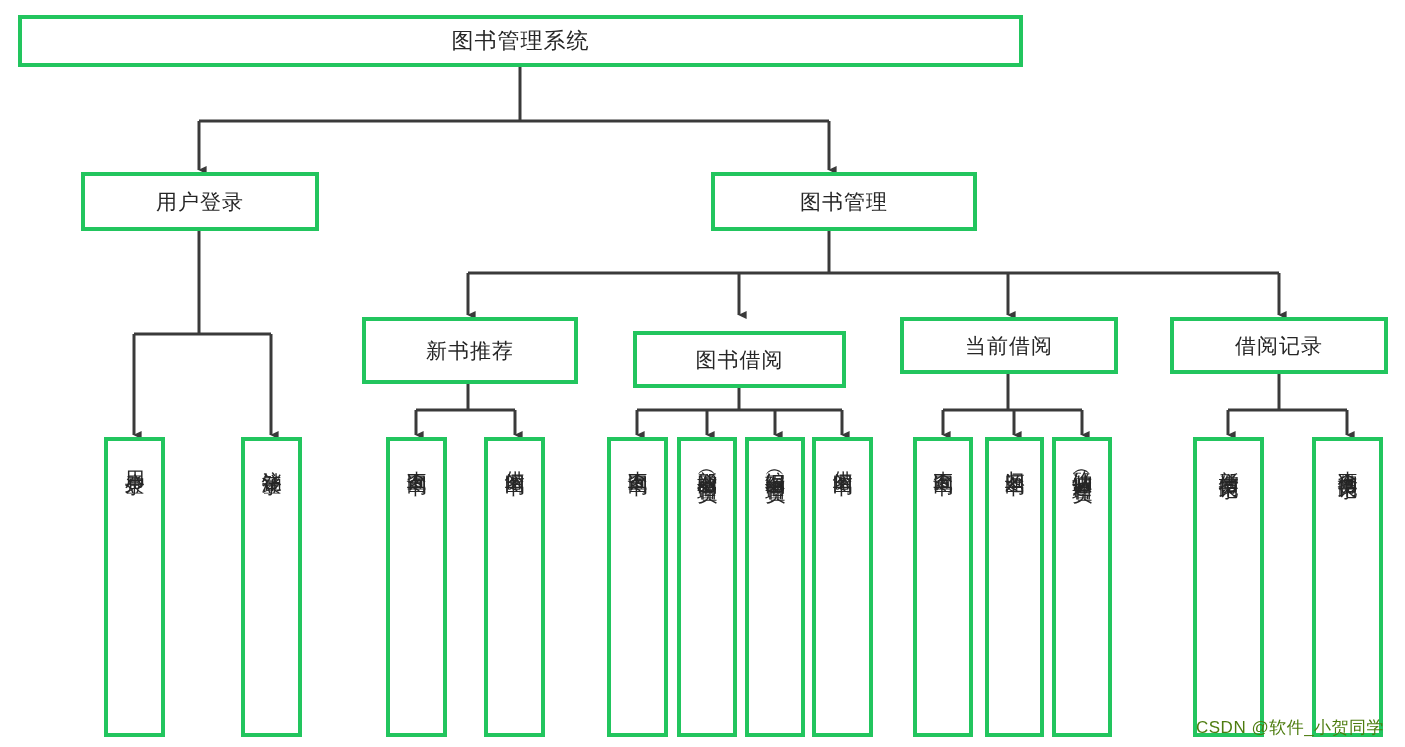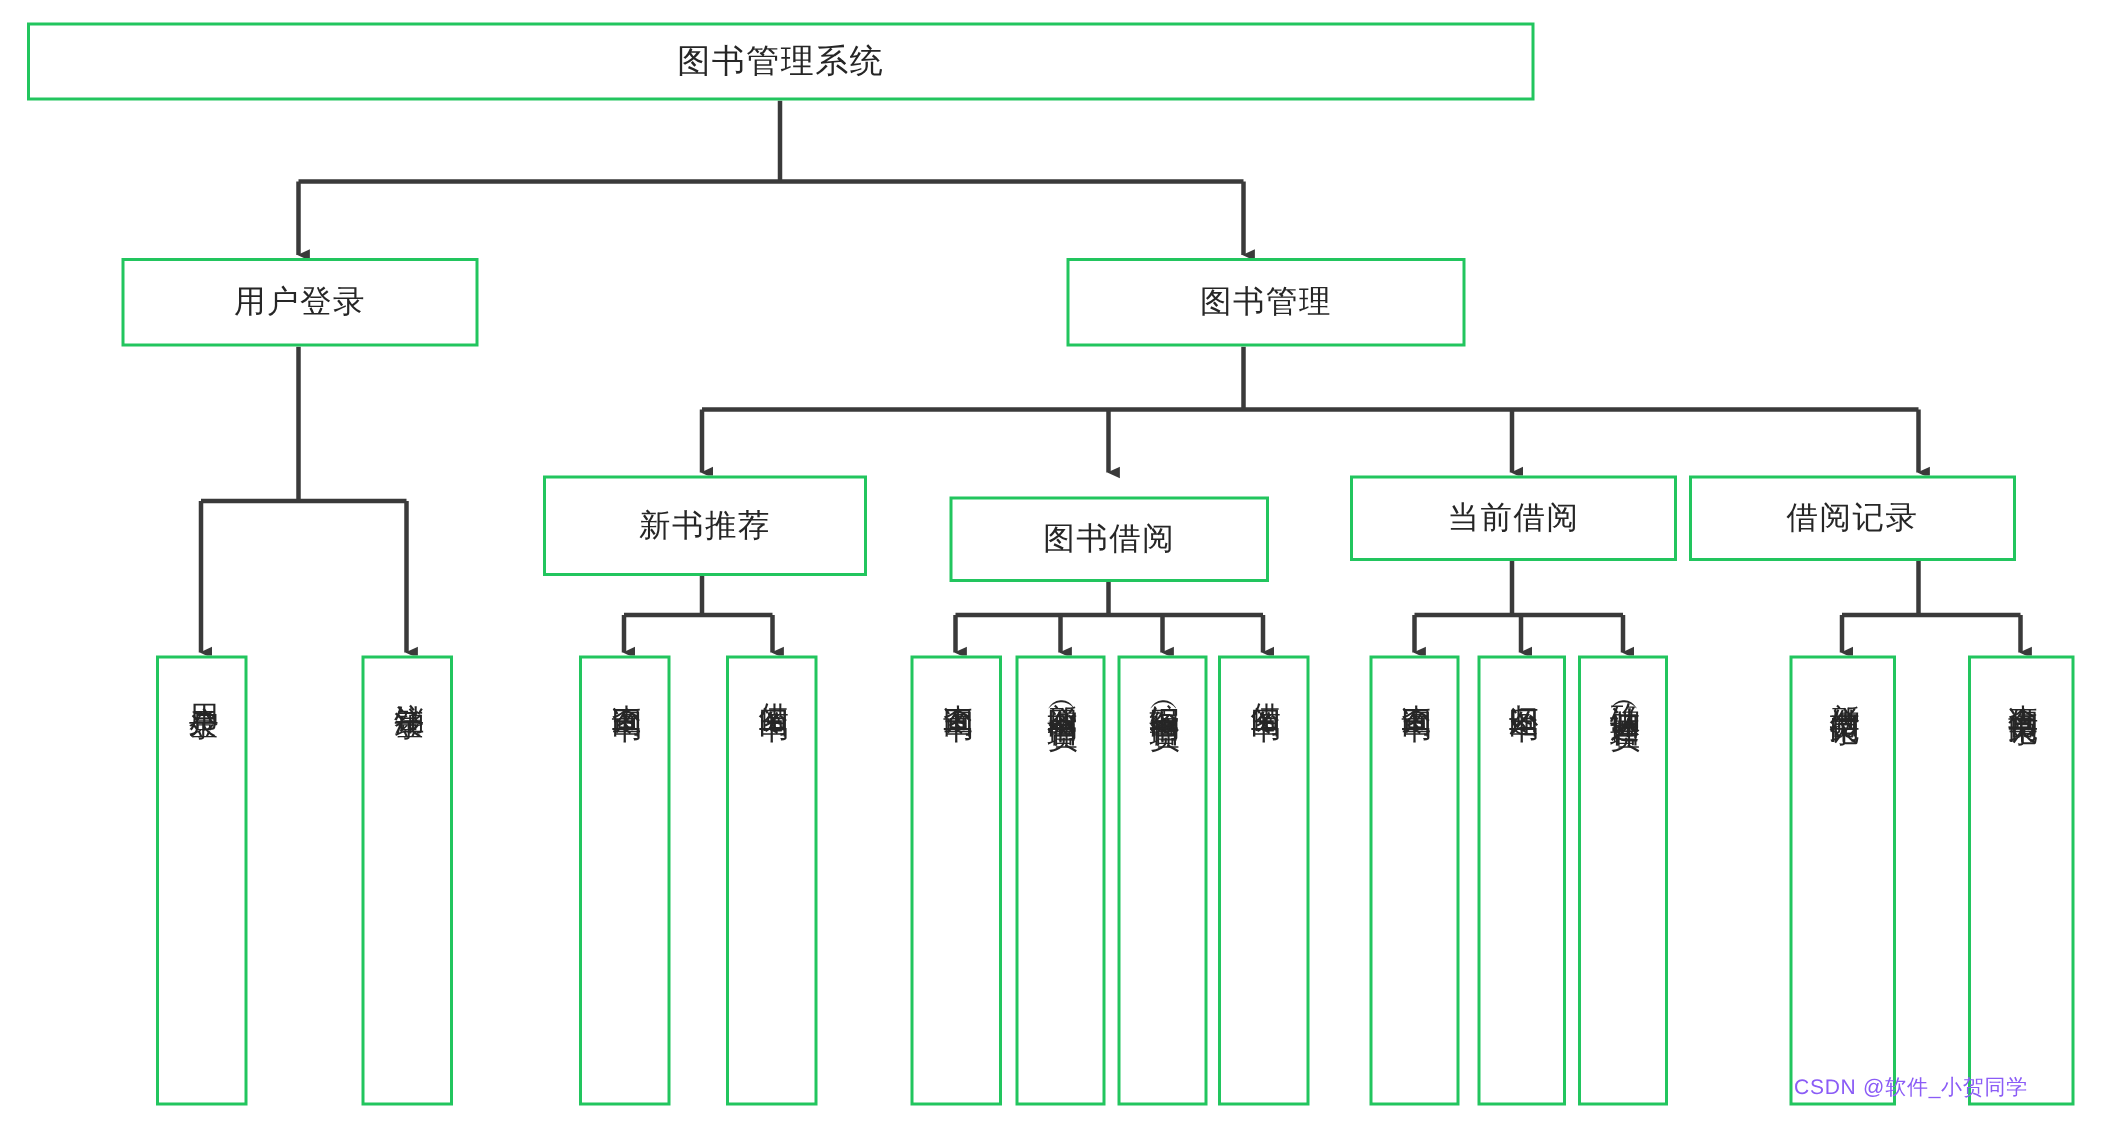--- a/index.html
+++ b/index.html
@@ -23,21 +23,21 @@
     left: 0;
     top: 0;
     width: 1405px;
     height: 747px;
     pointer-events: none;
   }
   .node {
     position: absolute;
     box-sizing: border-box;
     background: #ffffff;
-    border: 2px solid #22c55e;
+    border: 4px solid #22c55e;
     display: flex;
     align-items: center;
     justify-content: center;
     color: #262626;
   }
   .node.horiz .node-label {
     font-size: 21px;
     line-height: 1.1;
     letter-spacing: 1px;
     white-space: nowrap;
@@ -51,22 +51,22 @@
     writing-mode: vertical-rl;
     text-orientation: upright;
     font-size: 20px;
     line-height: 1.28;
     letter-spacing: 2px;
     white-space: nowrap;
   }
   .node.root .node-label { font-size: 22px; }
   .watermark {
     position: absolute;
-    color: #8b5cf6;
-    font-size: 14px;
+    color: #4d7c0f;
+    font-size: 17px;
     letter-spacing: 0.5px;
     white-space: nowrap;
     user-select: none;
   }
 </style>
 </head>
 <body>
 
 <div id="diagram-root">
 
@@ -125,21 +125,21 @@
       </div>
       <div class="node horiz" style="left: 362px; top: 317px; width: 216px; height: 67px;">
         <span class="node-label">新书推荐</span>
       </div>
       <div class="node horiz" style="left: 633px; top: 331px; width: 213px; height: 57px;">
         <span class="node-label">图书借阅</span>
       </div>
       <div class="node horiz" style="left: 900px; top: 317px; width: 218px; height: 57px;">
         <span class="node-label">当前借阅</span>
       </div>
-      <div class="node horiz" style="left: 1126px; top: 317px; width: 218px; height: 57px;">
+      <div class="node horiz" style="left: 1170px; top: 317px; width: 218px; height: 57px;">
         <span class="node-label">借阅记录</span>
       </div>
       <div class="node vert" style="left: 104px; top: 437px; width: 61px; height: 300px;">
         <span class="node-label">用户登录</span>
       </div>
       <div class="node vert" style="left: 241px; top: 437px; width: 61px; height: 300px;">
         <span class="node-label">注销登录</span>
       </div>
       <div class="node vert" style="left: 386px; top: 437px; width: 61px; height: 300px;">
         <span class="node-label">查询图书</span>

